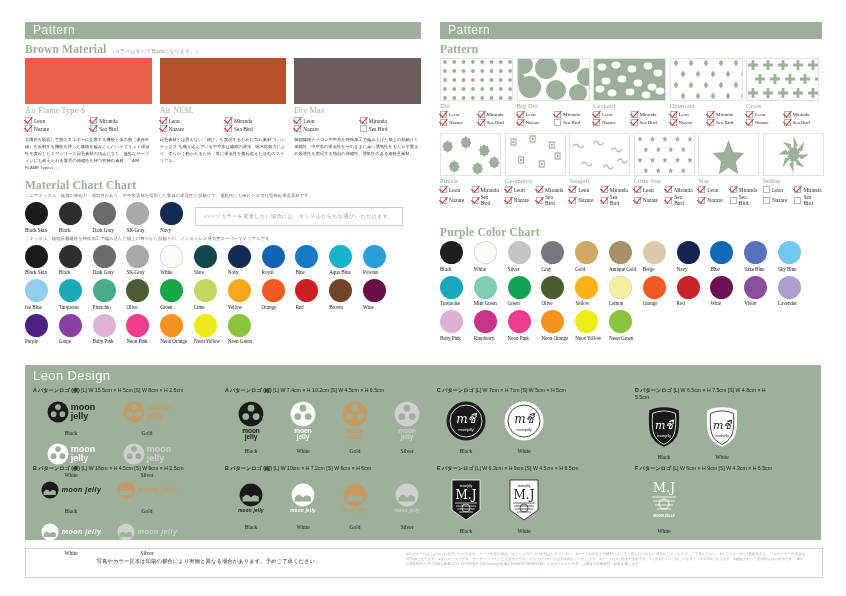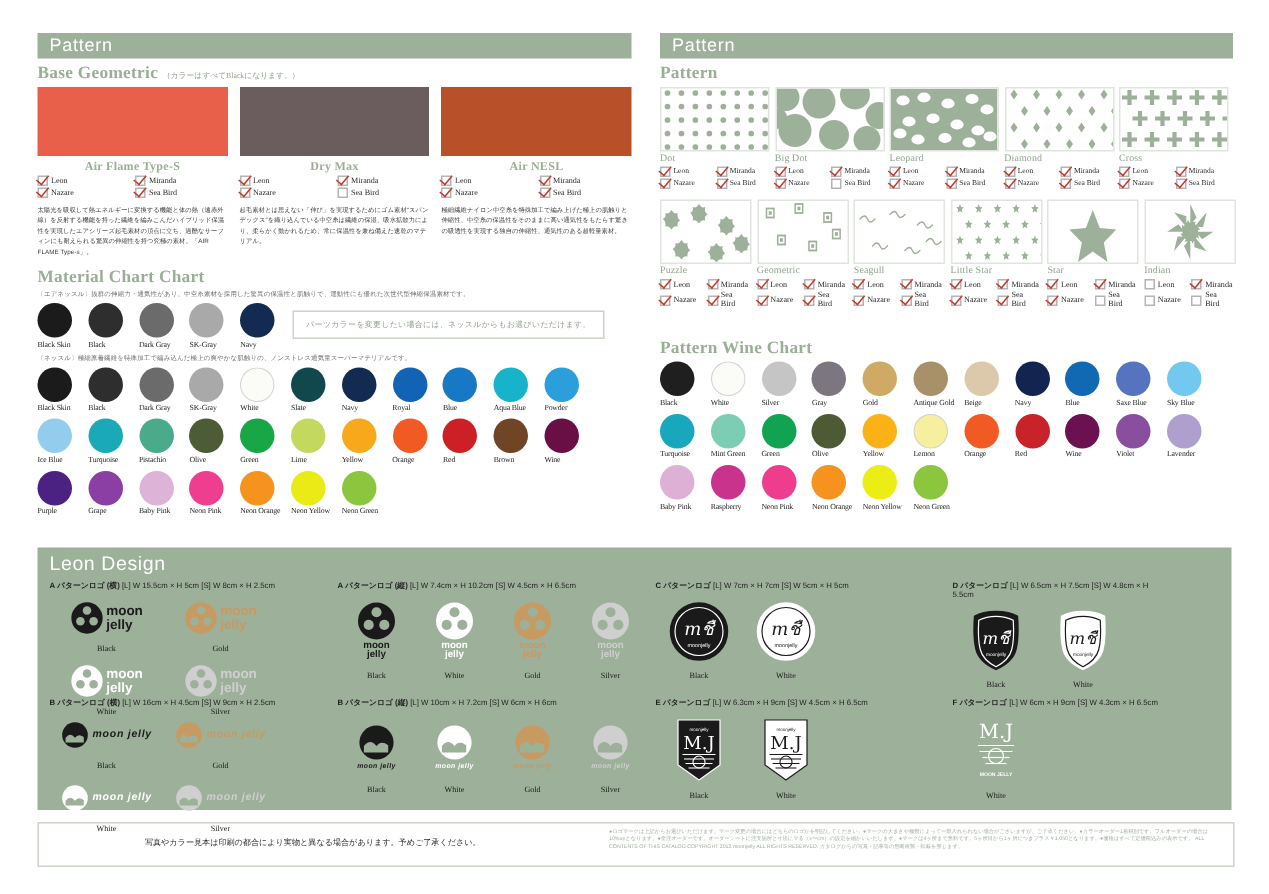--- a/index.html
+++ b/index.html
@@ -23,21 +23,21 @@
   .subhead .tiny{font-size:5.2px;font-weight:400;color:#8a9d88;letter-spacing:0;}
   .jp-note{font-size:4.3px;color:#6f6f6f;line-height:1.5;letter-spacing:.1px;}
   .jp-body{font-size:4.2px;color:#3a3a3a;line-height:1.65;letter-spacing:.05px;}
 
   
   .bm-row{display:flex;gap:8px;margin-top:3px;}
   .bm-col{width:129px;}
   .bm-swatch{height:46px;width:100%;border:0;}
   .bm-name{
     font-family:"Liberation Serif","DejaVu Serif",serif;
-    font-size:8px;color:#9aae97;font-weight:700;margin-top:2px;letter-spacing:.2px;text-align:center;
+    font-size:8px;color:#9aae97;font-weight:400;margin-top:2px;letter-spacing:.2px;
   }
   .chk-grid{display:grid;grid-template-columns:1fr 1fr;gap:1px 4px;margin-top:2px;}
   .chk{display:flex;align-items:center;gap:2px;font-size:5.4px;
        font-family:"Liberation Serif","DejaVu Serif",serif;color:#2a2a2a;}
   .box{width:5px;height:5px;border:.5px solid #b4b4b4;display:inline-block;position:relative;flex:0 0 auto;}
   .box.on:after{
     content:"";position:absolute;left:0px;top:-2.6px;width:4px;height:6.5px;
     border-right:1.2px solid #c0392b;border-bottom:1.2px solid #c0392b;
     transform:rotate(40deg);
   }
@@ -83,21 +83,21 @@
 </style>
 </head>
 <body>
 
 <div class="page">
 
   <div class="sect" style="left:25px;top:22px;width:396px;">
     <div class="band">Pattern</div>
 
     <div class="subhead">
-      <span>Base Geometric</span>
+      <span>Brown Material</span>
       <span class="tiny">（カラーはすべてBlackになります。）</span>
     </div>
 
     <div class="bm-row" id="bm-row">
         <div class="bm-col">
           <div class="bm-swatch" style="background:#e8604a"></div>
           <div class="bm-name">Air Flame Type-S</div>
           <div class="chk-grid">
             <div class="chk">
               <span class="box on"></span>
@@ -111,59 +111,59 @@
               <span class="box on"></span>
               <span>Nazare</span>
             </div>
             <div class="chk">
               <span class="box on"></span>
               <span>Sea Bird</span>
             </div>
           </div>
         </div>
         <div class="bm-col">
+          <div class="bm-swatch" style="background:#b8512a"></div>
+          <div class="bm-name">Air NESL</div>
+          <div class="chk-grid">
+            <div class="chk">
+              <span class="box on"></span>
+              <span>Leon</span>
+            </div>
+            <div class="chk">
+              <span class="box on"></span>
+              <span>Miranda</span>
+            </div>
+            <div class="chk">
+              <span class="box on"></span>
+              <span>Nazare</span>
+            </div>
+            <div class="chk">
+              <span class="box on"></span>
+              <span>Sea Bird</span>
+            </div>
+          </div>
+        </div>
+        <div class="bm-col">
           <div class="bm-swatch" style="background:#6b5c5e"></div>
           <div class="bm-name">Dry Max</div>
           <div class="chk-grid">
             <div class="chk">
               <span class="box on"></span>
               <span>Leon</span>
             </div>
             <div class="chk">
               <span class="box on"></span>
               <span>Miranda</span>
             </div>
             <div class="chk">
               <span class="box on"></span>
               <span>Nazare</span>
             </div>
             <div class="chk">
               <span class="box"></span>
-              <span>Sea Bird</span>
-            </div>
-          </div>
-        </div>
-        <div class="bm-col">
-          <div class="bm-swatch" style="background:#b8512a"></div>
-          <div class="bm-name">Air NESL</div>
-          <div class="chk-grid">
-            <div class="chk">
-              <span class="box on"></span>
-              <span>Leon</span>
-            </div>
-            <div class="chk">
-              <span class="box on"></span>
-              <span>Miranda</span>
-            </div>
-            <div class="chk">
-              <span class="box on"></span>
-              <span>Nazare</span>
-            </div>
-            <div class="chk">
-              <span class="box on"></span>
               <span>Sea Bird</span>
             </div>
           </div>
         </div>
       </div>
     <div class="bm-desc-row" id="bm-desc-row">
         <div class="bm-desc jp-body">太陽光を吸収して熱エネルギーに変換する機能と体の熱（遠赤外線）を反射する機能を持った繊維を編みこんだハイブリッド保温性を実現したエアシリーズ起毛素材の頂点に立ち、過酷なサーフィンにも耐えられる驚異の伸縮性を持つ究極の素材。「AIR FLAME Type-s」。</div>
         <div class="bm-desc jp-body">起毛素材とは思えない「伸び」を実現するためにゴム素材“スパンデックス”を織り込んでいる中空糸は繊維の保湿、吸水拡散力により、柔らかく動かれるため、常に保温性を兼ね備えた速乾のマテリアル。</div>
         <div class="bm-desc jp-body">極細繊維ナイロン中空糸を特殊加工で編み上げた極上の肌触りと伸縮性、中空糸の保温性をそのままに高い通気性をもたらす驚きの吸透性を実現する独自の伸縮性、通気性のある超軽量素材。</div>
       </div>
@@ -726,21 +726,21 @@
               <span>Nazare</span>
             </div>
             <div class="chk">
               <span class="box"></span>
               <span>Sea Bird</span>
             </div>
           </div>
         </div>
       </div>
 
-    <div class="subhead" style="margin-top:20px;">Pattern Wine Chart</div>
+    <div class="subhead" style="margin-top:20px;">Purple Color Chart</div>
     <div class="dot-grid" id="pat-dots" style="margin-top:3px;width:382px;">
         <div class="dot-cell">
           <span class="dot" style="background:#201f1f"></span>
           <div class="dot-lbl">Black</div>
         </div>
         <div class="dot-cell">
           <span class="dot ring" style="background:#fbfbf8"></span>
           <div class="dot-lbl">White</div>
         </div>
         <div class="dot-cell">

